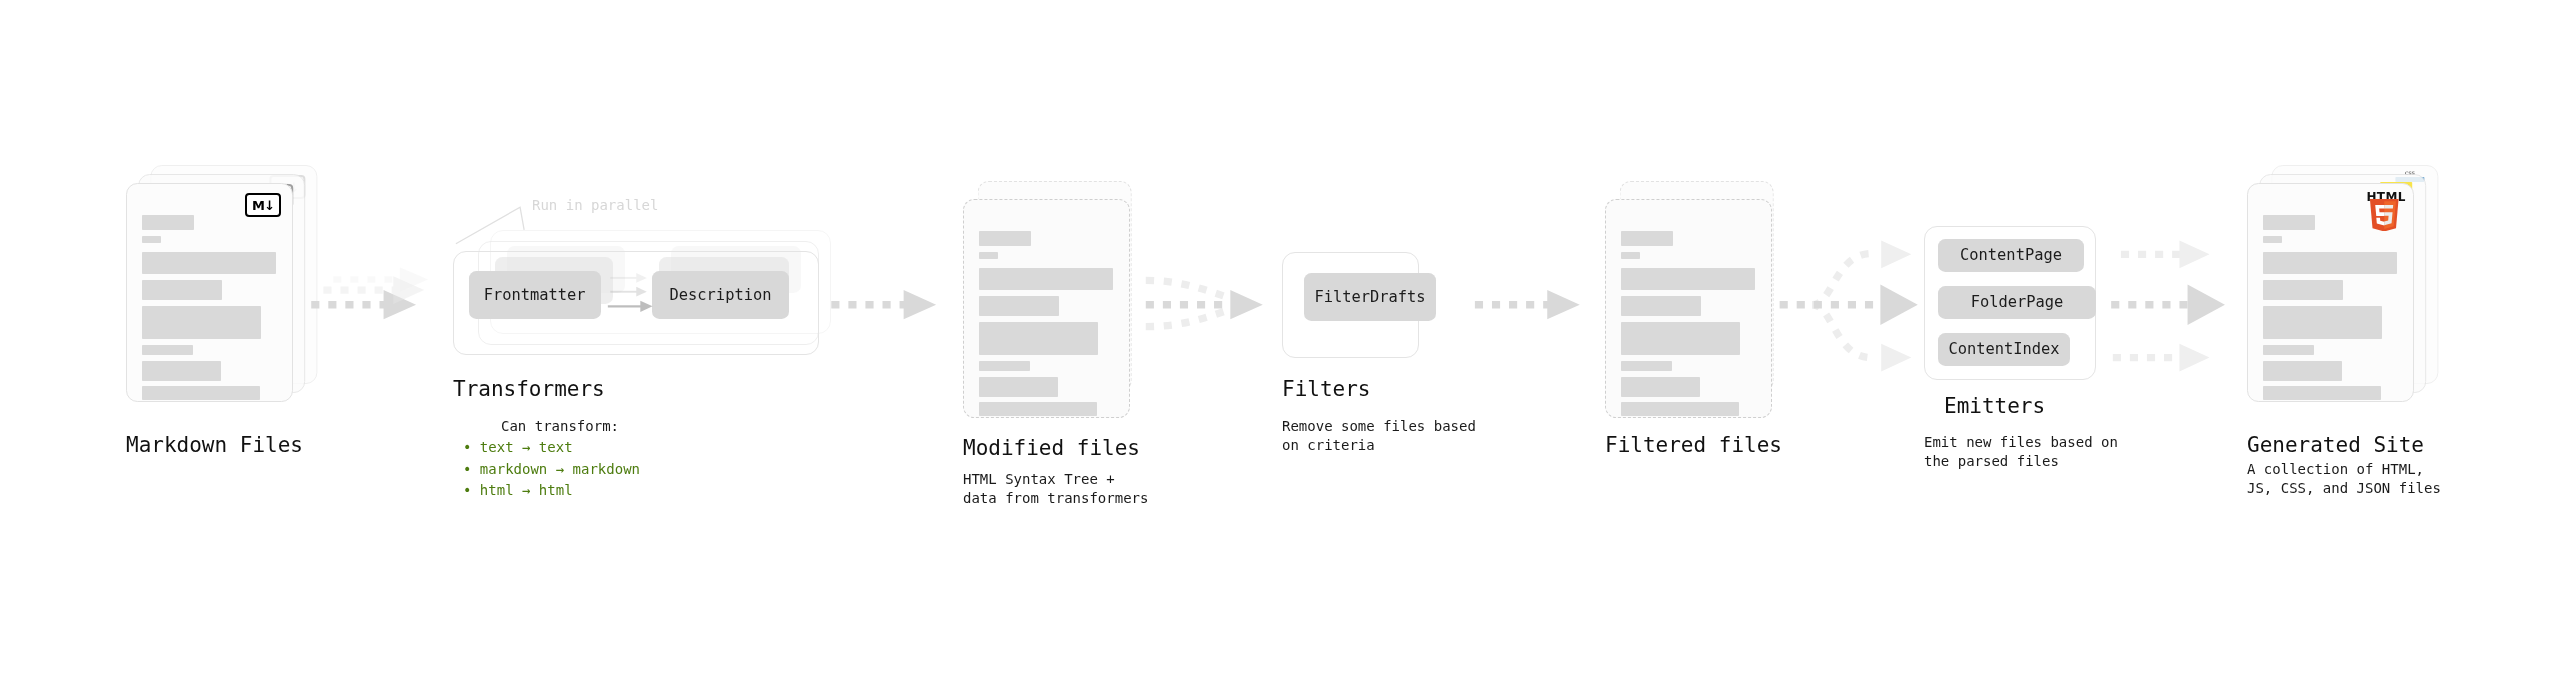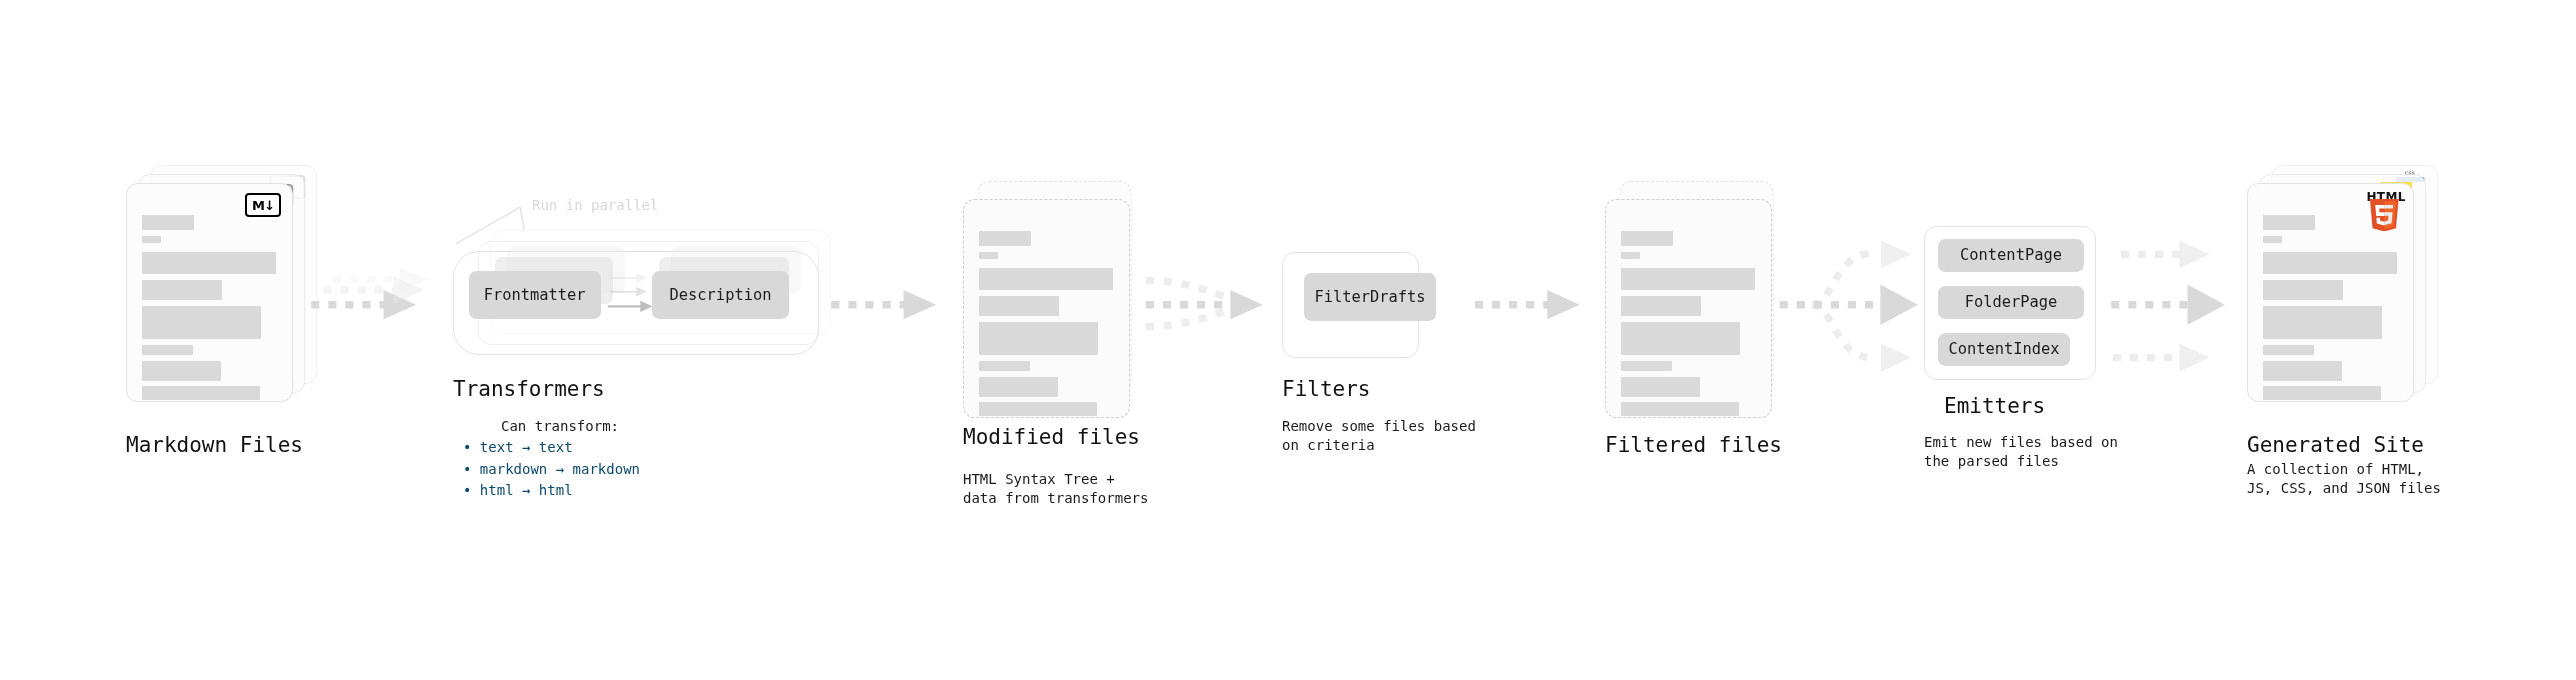--- a/index.html
+++ b/index.html
@@ -185,21 +185,21 @@
   <div class="group" style="left:490px;top:230px;width:341px;height:104px;opacity:.35;">
     <div class="pill" style="left:16.3px;top:15.4px;width:118px;height:47px;background:#ececec;color:transparent;"></div>
     <div class="pill" style="left:180px;top:15.4px;width:130px;height:47px;background:#ececec;color:transparent;"></div>
   </div>
 
   <div class="group" style="left:478px;top:241px;width:341px;height:104px;opacity:.6;">
     <div class="pill" style="left:16.3px;top:15.4px;width:118px;height:47px;background:#e4e4e4;color:transparent;"></div>
     <div class="pill" style="left:180px;top:15.4px;width:130px;height:47px;background:#e4e4e4;color:transparent;"></div>
   </div>
 
-  <div class="group" style="left:453px;top:251px;width:366px;height:104px;border-radius:26px;">
+  <div class="group" style="left:453px;top:251px;width:366px;height:104px;">
     <div class="pill" style="left:14.6px;top:18.7px;width:132px;height:48px;">Frontmatter</div>
     <div class="pill" style="left:198px;top:18.7px;width:137px;height:48px;">Description</div>
   </div>
 
   <svg class="stage" width="2576" height="681" style="pointer-events:none;" viewBox="0 0 3170 838">
     <g opacity=".22">
       <line x1="751" y1="342" x2="785" y2="342" stroke="#bdbdbd" stroke-width="2.4"></line>
       <polygon points="783,336 796,342 783,348" fill="#bdbdbd"></polygon>
     </g>
     <g opacity=".38">
@@ -208,21 +208,21 @@
     </g>
     <g opacity=".75">
       <line x1="748" y1="377" x2="790" y2="377" stroke="#a8a8a8" stroke-width="2.6"></line>
       <polygon points="788,370 803,377 788,384" fill="#a8a8a8"></polygon>
     </g>
   </svg>
 
   <div class="title" style="left:453px;top:377px;">Transformers</div>
   <div class="sub" style="left:453px;top:417px;margin-left:48px;">Can transform:</div>
 
-  <ul class="bullets" style="position:absolute;left:463px;top:437px;font-size:14px;line-height:1.55;color:#0c4a6e;">
+  <ul class="bullets" style="position:absolute;left:463px;top:437px;font-size:14px;line-height:1.55;color:#4d7c0f;">
     <li>• text → text</li>
     <li>• markdown → markdown</li>
     <li>• html → html</li>
   </ul>
 </div>
 
 <div class="stage">
   <div class="doc-stack" style="position:absolute;left:963px;top:199px;">
     <div class="doc dashed" style="transform:translate(14.6px,-18px);opacity:.6;width:154px;height:211px;"></div>
     <div class="doc dashed">
@@ -232,21 +232,21 @@
         <div class="bar" style="width:134px;height:22px;"></div>
         <div class="bar" style="width:80px;height:20.3px;"></div>
         <div class="bar" style="width:119px;height:33px;"></div>
         <div class="bar" style="width:51px;height:10.6px;"></div>
         <div class="bar" style="width:79px;height:19.5px;"></div>
         <div class="bar" style="width:118px;height:14px;"></div>
       </div>
     </div>
   </div>
 
-  <div class="title" style="left:963px;top:425px;">Modified files</div>
+  <div class="title" style="left:963px;top:436px;">Modified files</div>
   <div class="sub" style="left:963px;top:470px;">HTML Syntax Tree +
 data from transformers</div>
 </div>
 
 <div class="stage">
   <div class="group" style="left:1282px;top:252px;width:137px;height:106px;">
     <div class="pill" style="left:21px;top:20.3px;width:132px;height:48px;">FilterDrafts</div>
   </div>
 
   <div class="title" style="left:1282px;top:377px;">Filters</div>
@@ -270,21 +270,21 @@
       </div>
     </div>
   </div>
 
   <div class="title" style="left:1605px;top:433px;">Filtered files</div>
 </div>
 
 <div class="stage">
   <div class="group" style="left:1924px;top:226px;width:172px;height:154px;">
     <div class="pill" style="left:13px;top:12.2px;width:146px;height:32.5px;">ContentPage</div>
-    <div class="pill" style="left:13px;top:59px;width:146px;height:32.5px;">FolderPage</div>
+    <div class="pill" style="left:13px;top:59px;width:158px;height:32.5px;">FolderPage</div>
     <div class="pill" style="left:13px;top:106px;width:132px;height:32.5px;text-align:center;">ContentIndex</div>
   </div>
 
   <div class="title" style="left:1924px;top:394px;margin-left:20px;">Emitters</div>
   <div class="sub" style="left:1924px;top:433px;">Emit new files based on
 the parsed files</div>
 </div>
 
 <div class="stage">
   <div class="doc-stack" style="position:absolute;left:2247px;top:183px;">

